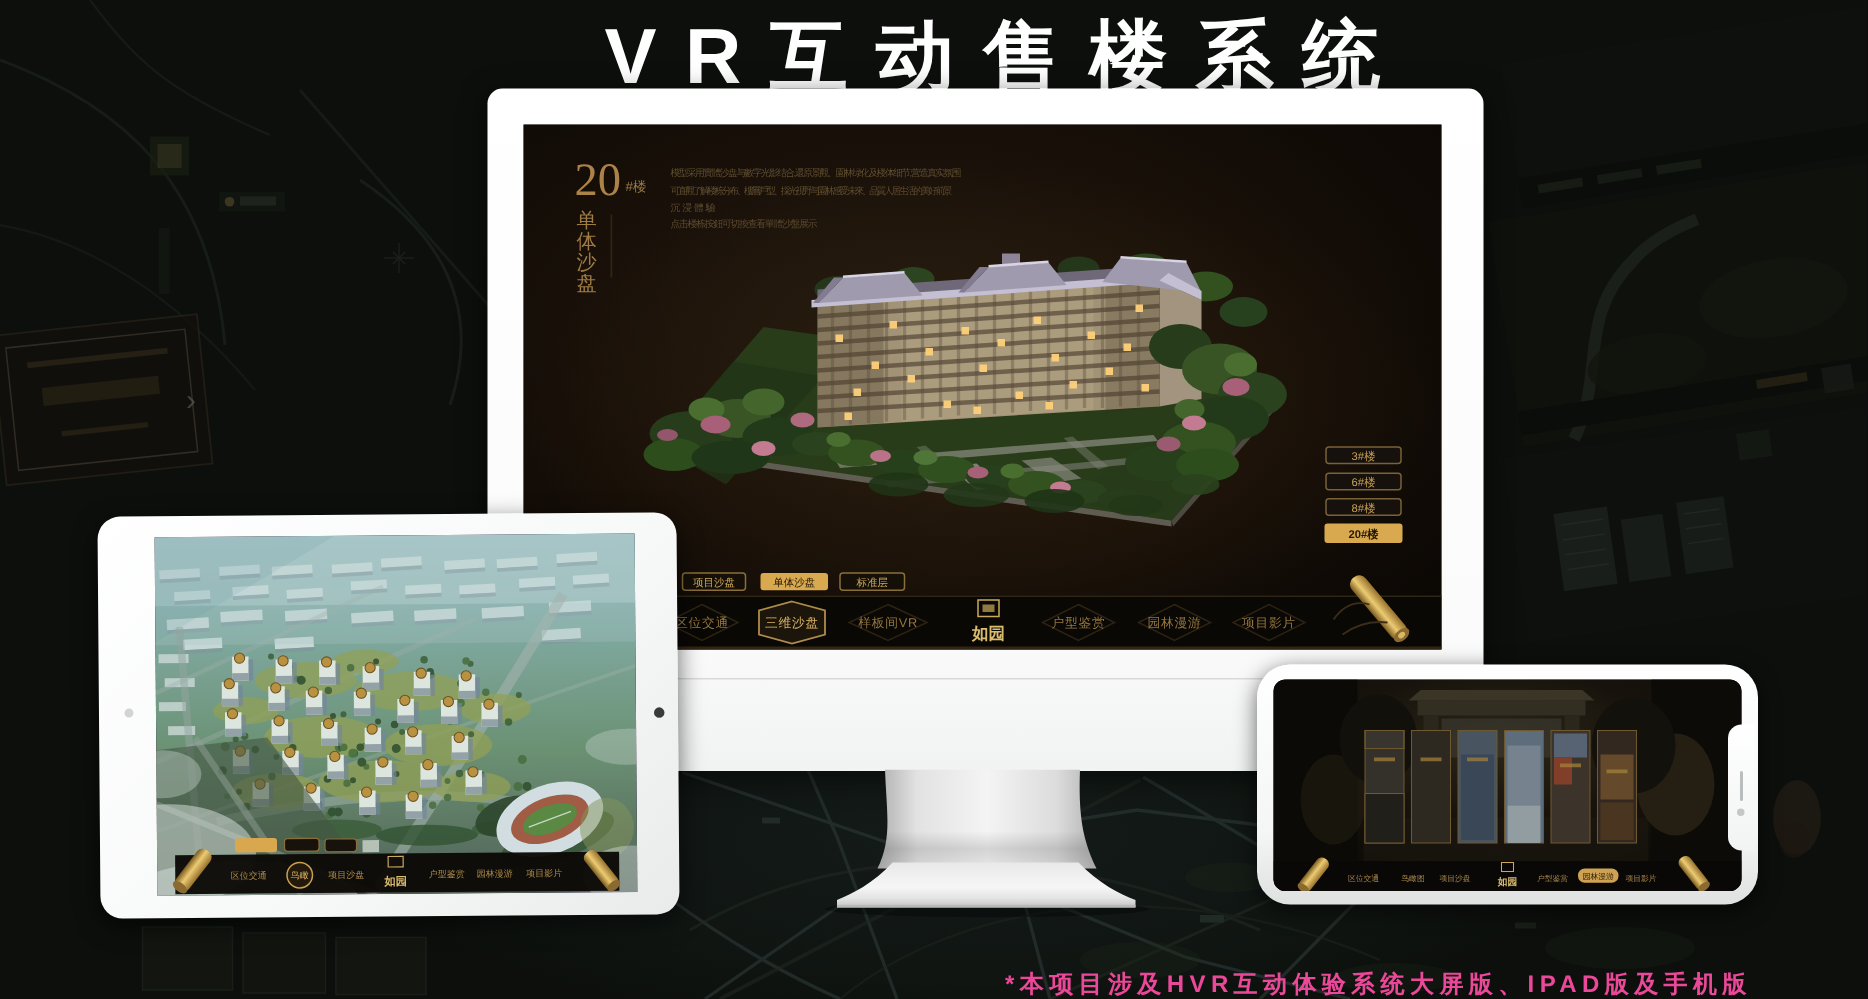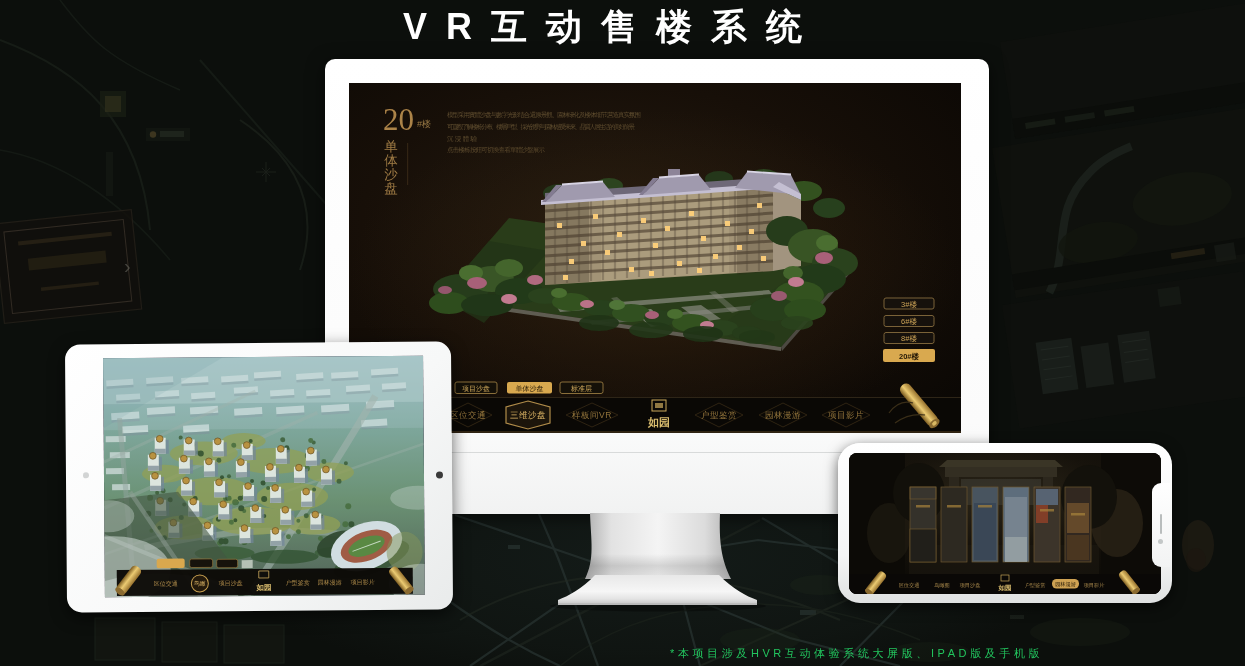--- a/index.html
+++ b/index.html
@@ -1,21 +1,21 @@
 <!DOCTYPE html>
 <html><head>
 <meta charset="utf-8">
 <style>
   html,body{margin:0;padding:0;}
   body{width:1245px;height:666px;overflow:hidden;background:#0c0f0c;
        font-family:"Liberation Sans", sans-serif;position:relative;}
   .abs{position:absolute;}
   #title{left:403px;top:3px;color:#fff;
-         font-size:36px;font-weight:700;letter-spacing:19px;white-space:nowrap;}
-  #caption{left:670px;top:646px;color:#22c55e;font-size:11px;letter-spacing:3.6px;white-space:nowrap;}
+         font-size:52px;font-weight:700;letter-spacing:19px;white-space:nowrap;}
+  #caption{left:670px;top:646px;color:#ec4899;font-size:16px;letter-spacing:3.6px;white-space:nowrap;font-weight:bold;}
   #monitor{left:325px;top:59px;width:664px;height:455px;border-radius:10px;
            background:linear-gradient(180deg,#ffffff 0%,#fbfbfb 80%,#f1f2f2 100%);
            box-shadow:0 4px 18px rgba(0,0,0,.55);}
   #mchinline{left:325px;top:452px;width:664px;height:1px;background:#d8dada;}
   #mscreen{left:349px;top:83px;width:612px;height:350px;background:#0d0906;}
   #ipad{left:66px;top:343px;width:386px;height:268px;border-radius:15px;
         background:linear-gradient(135deg,#ffffff 0%,#f7f8f8 60%,#e9ebeb 100%);
         box-shadow:0 5px 16px rgba(0,0,0,.6);transform:rotate(-0.45deg);}
   #iscreen{left:38px;top:14px;width:320px;height:239px;background:#223;position:absolute;}
   #ihome{left:370px;top:130px;width:7px;height:7px;border-radius:50%;position:absolute;

